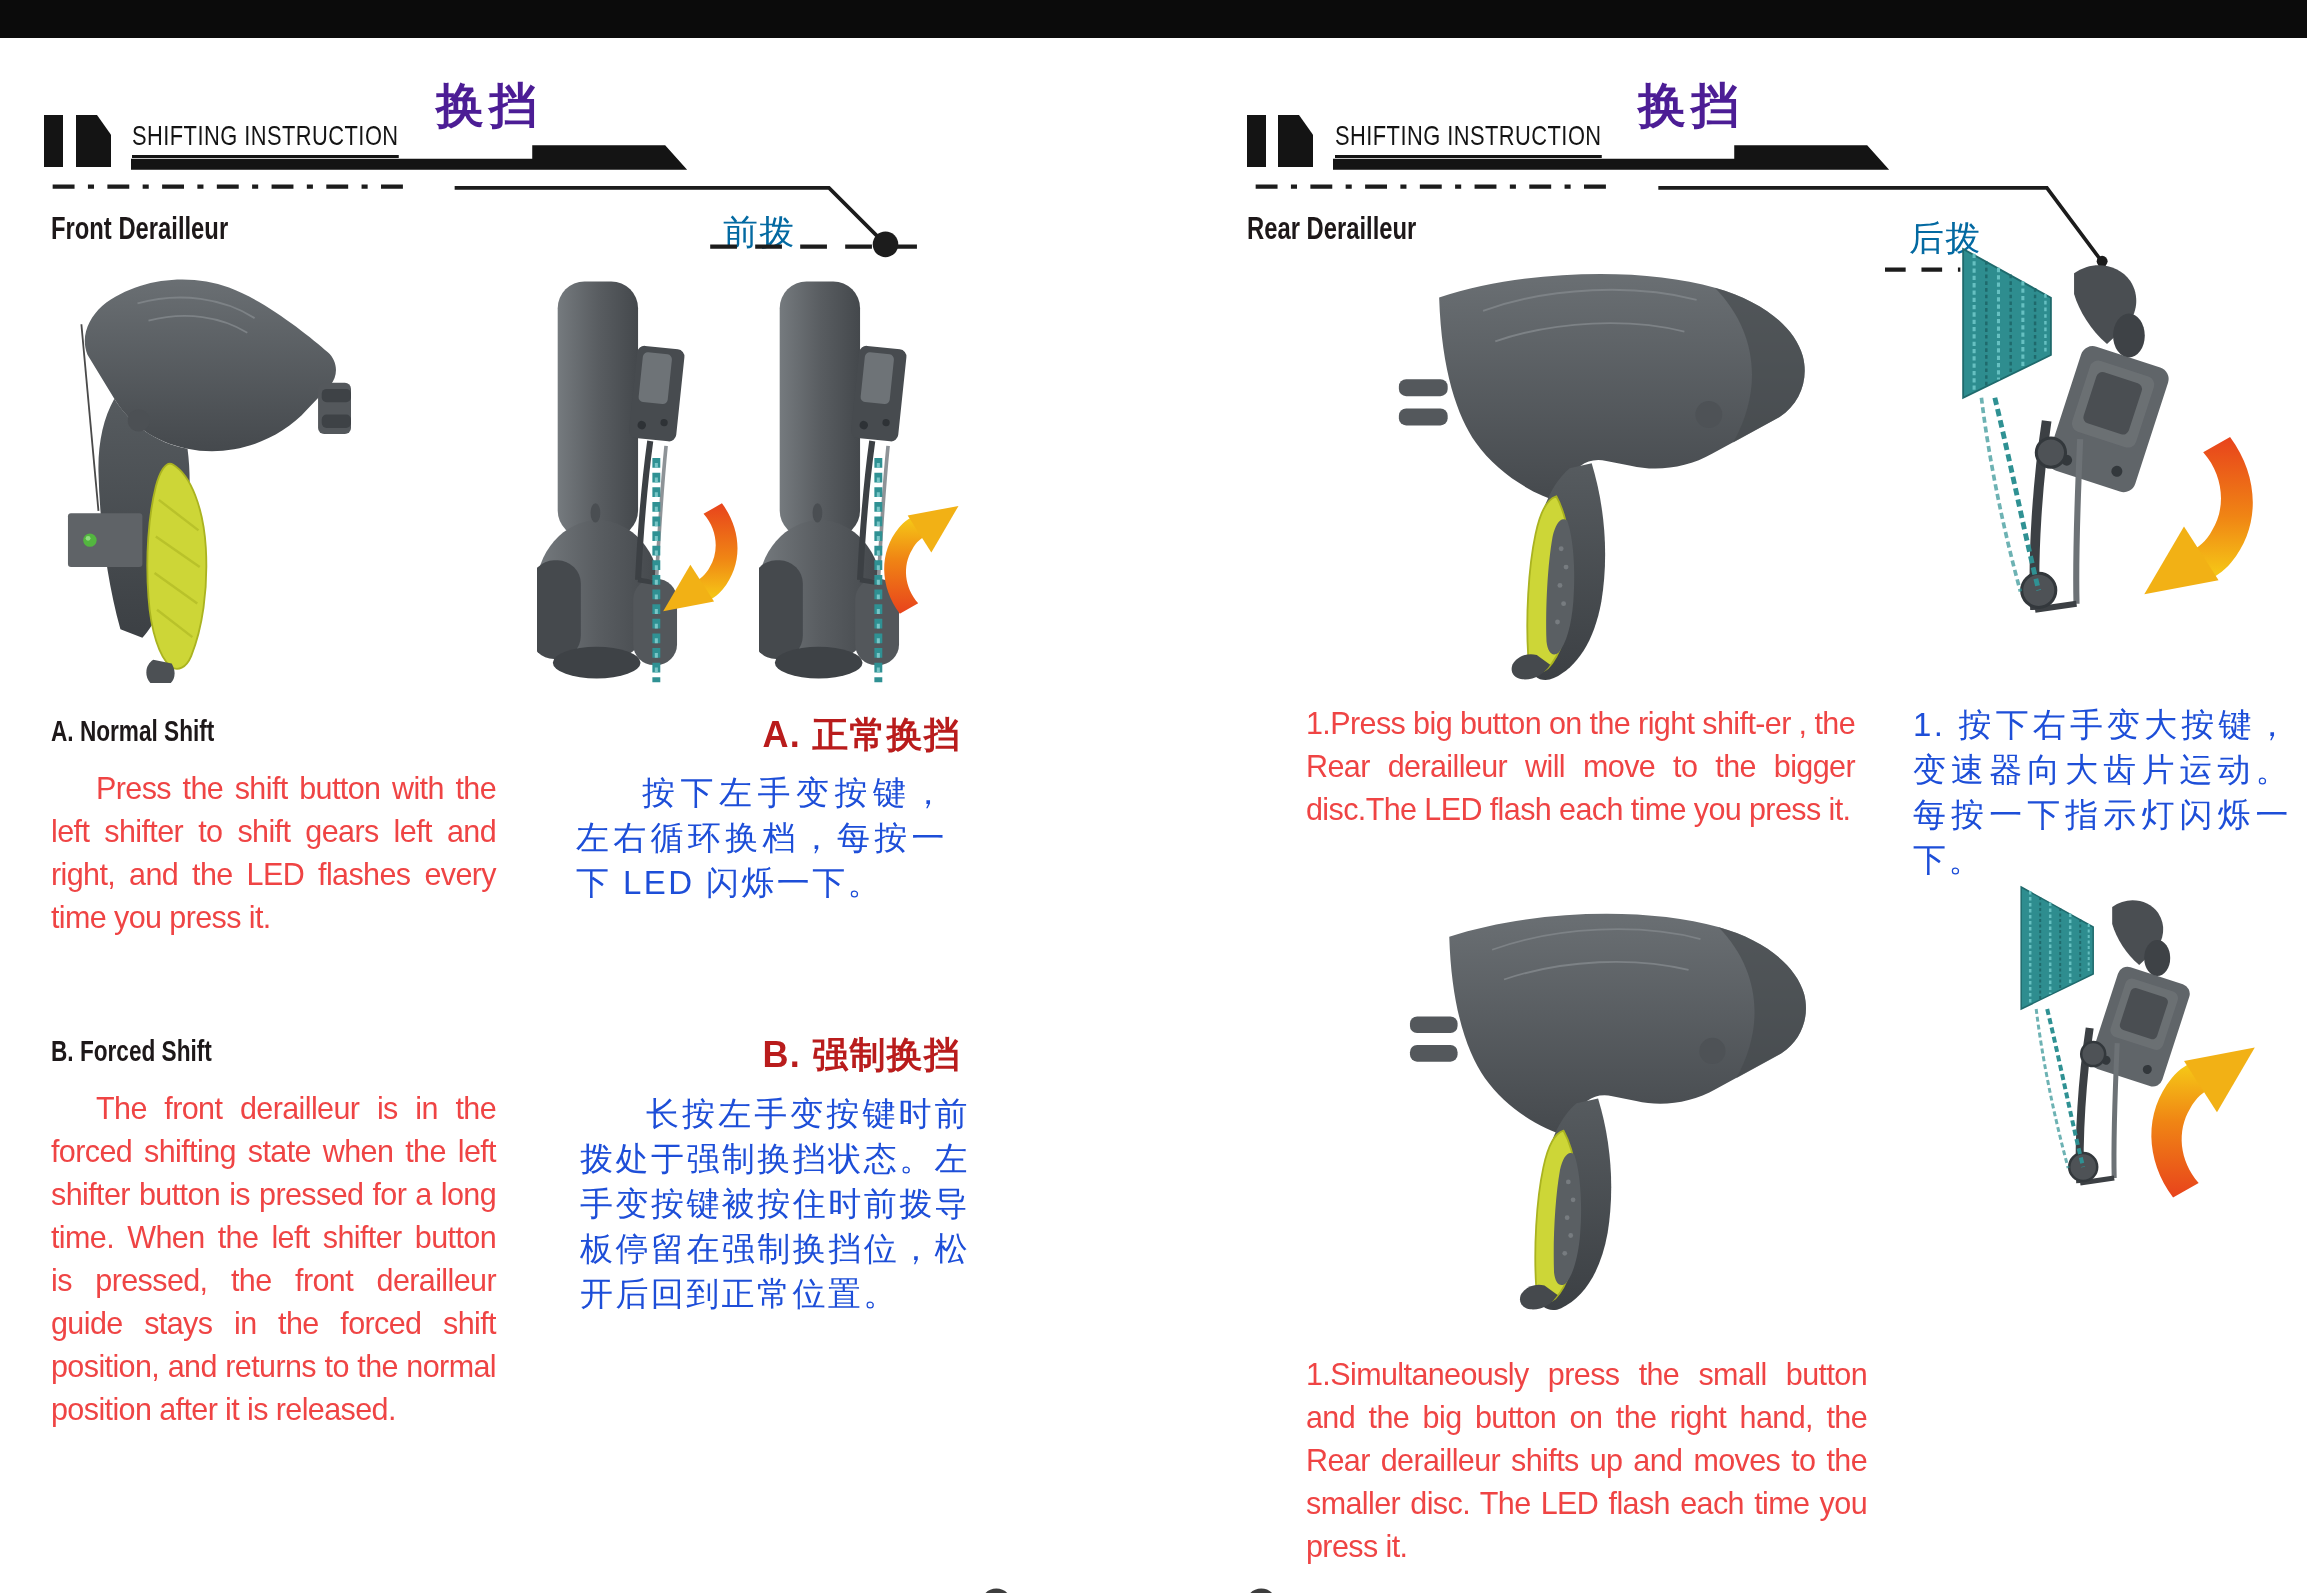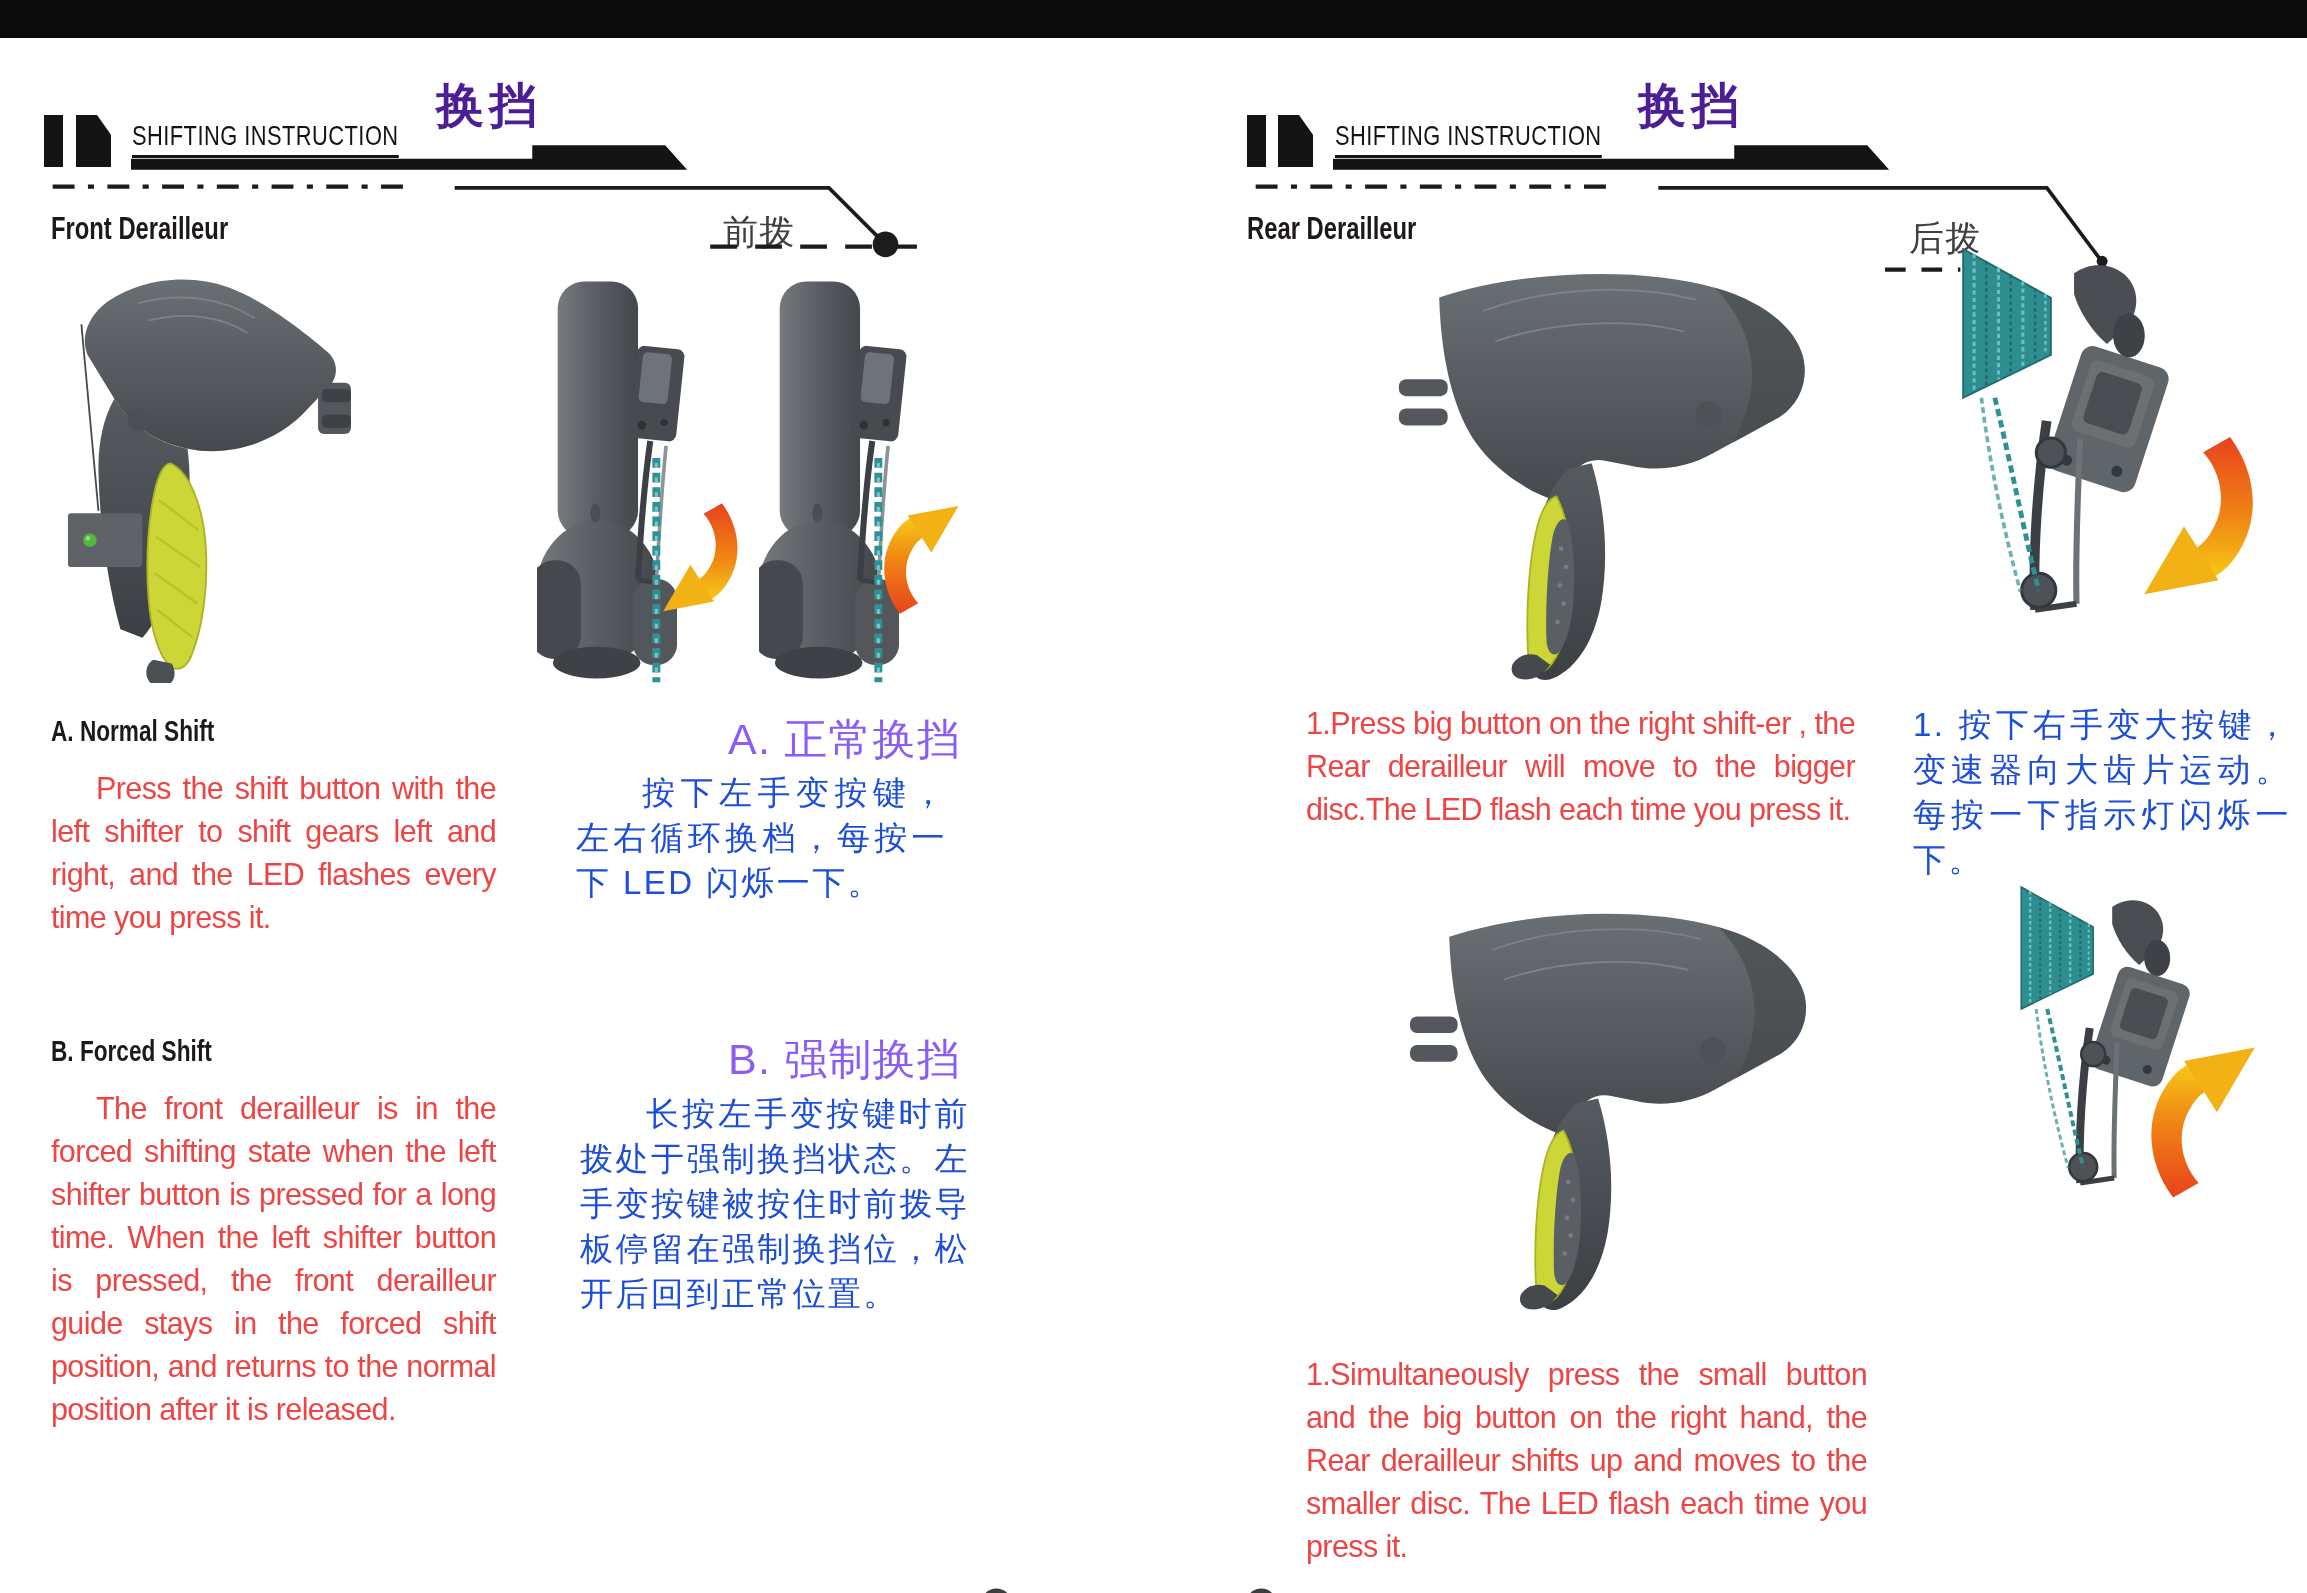--- a/index.html
+++ b/index.html
@@ -12,23 +12,23 @@
   .scx{display:inline-block;transform:scaleX(.78);transform-origin:left top;white-space:nowrap;}
   .topbar{left:0;top:0;width:2307px;height:38px;background:#0b0b0b;}
   
   .logo-bar{width:19px;height:52px;background:#141414;}
   .logo-pent{width:35px;height:52px;background:#141414;
              clip-path:polygon(0 0,60% 0,100% 38%,100% 100%,0 100%);}
   .hdr-en{font-size:28px;line-height:1.05;font-weight:400;letter-spacing:0.6px;color:#141414;
           border-bottom:3.1px solid #141414;padding-bottom:4.9px;}
   .hdr-zh{font-size:48px;line-height:1;font-weight:700;letter-spacing:4.9px;color:#4c1d95;}
   .lbl-en{font-size:30.5px;font-weight:700;color:#1d1819;}
-  .lbl-zh{font-size:35px;font-weight:500;color:#404040;letter-spacing:1.2px;}
+  .lbl-zh{font-size:35px;font-weight:500;color:#0369a1;letter-spacing:1.2px;}
   .sec-h-en{font-size:29px;font-weight:700;color:#1d1819;}
-  .sec-h-zh{font-size:43px;font-weight:400;color:#8b5cf6;letter-spacing:1.2px;}
+  .sec-h-zh{font-size:36px;font-weight:700;color:#b91c1c;letter-spacing:1.2px;}
   .body-en{font-size:30.5px;line-height:43px;letter-spacing:-0.6px;text-align:justify;color:#ef4444;}
   .body-en.ind{text-indent:45px;}
   .body-zh{font-size:33px;line-height:45px;letter-spacing:2.4px;text-align:justify;color:#1d4ed8;}
   .body-zh.ind{text-indent:2em;}
   .zh-right{text-align:right;}
   svg{display:block;}
 </style>
 </head>
 <body>
 

